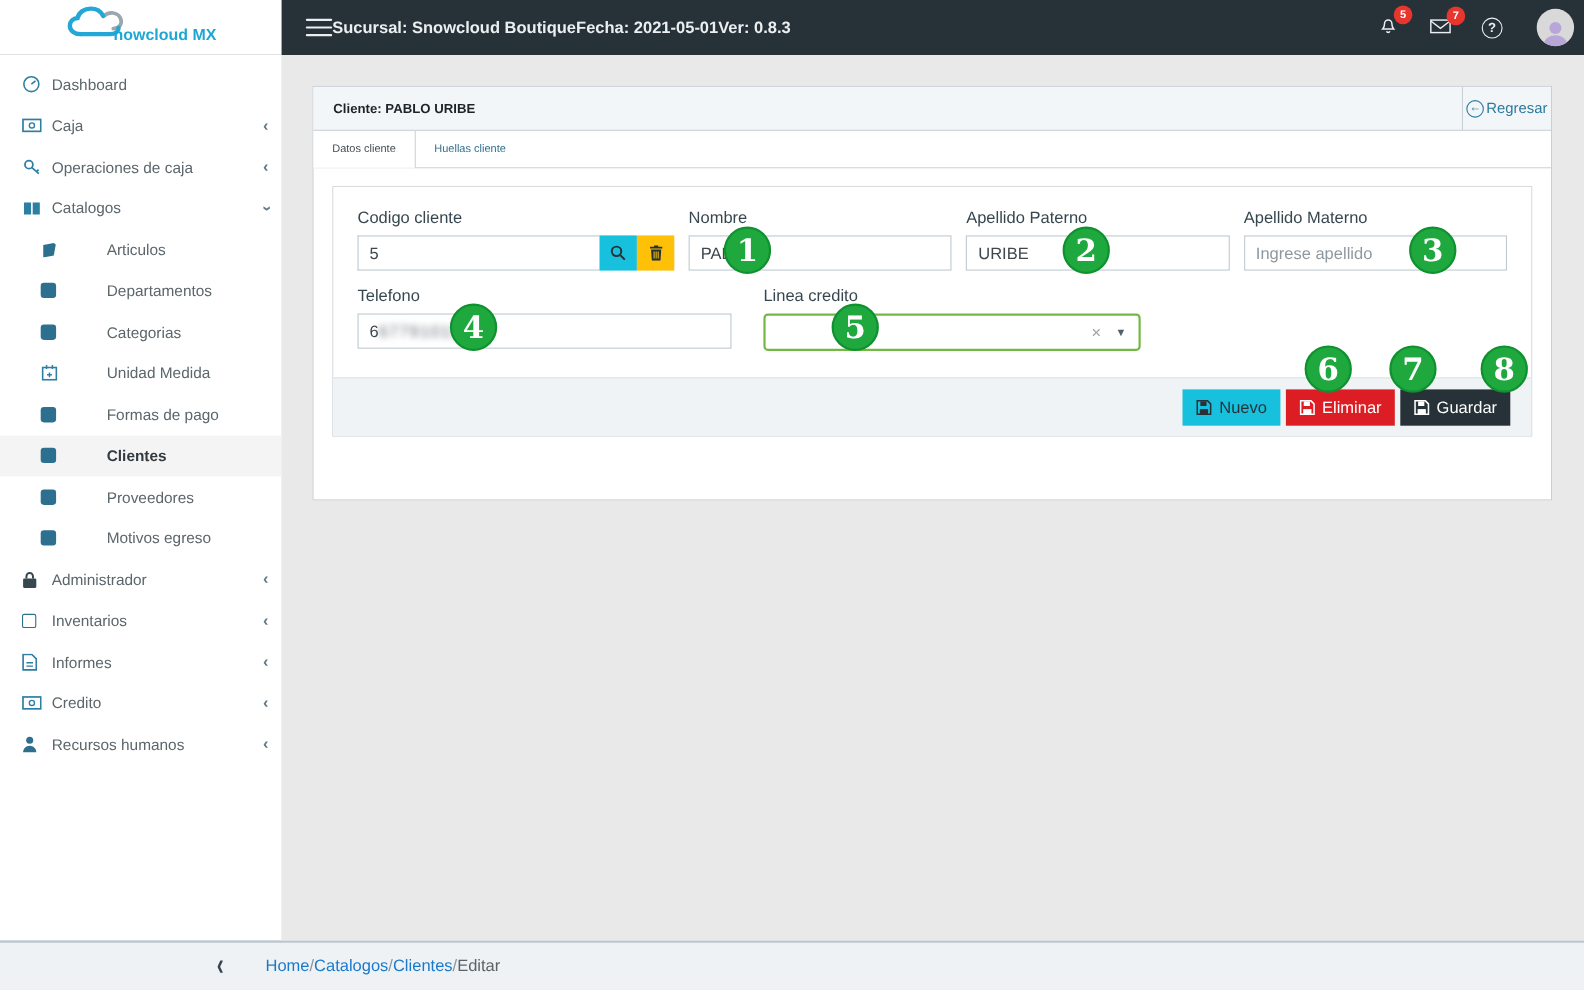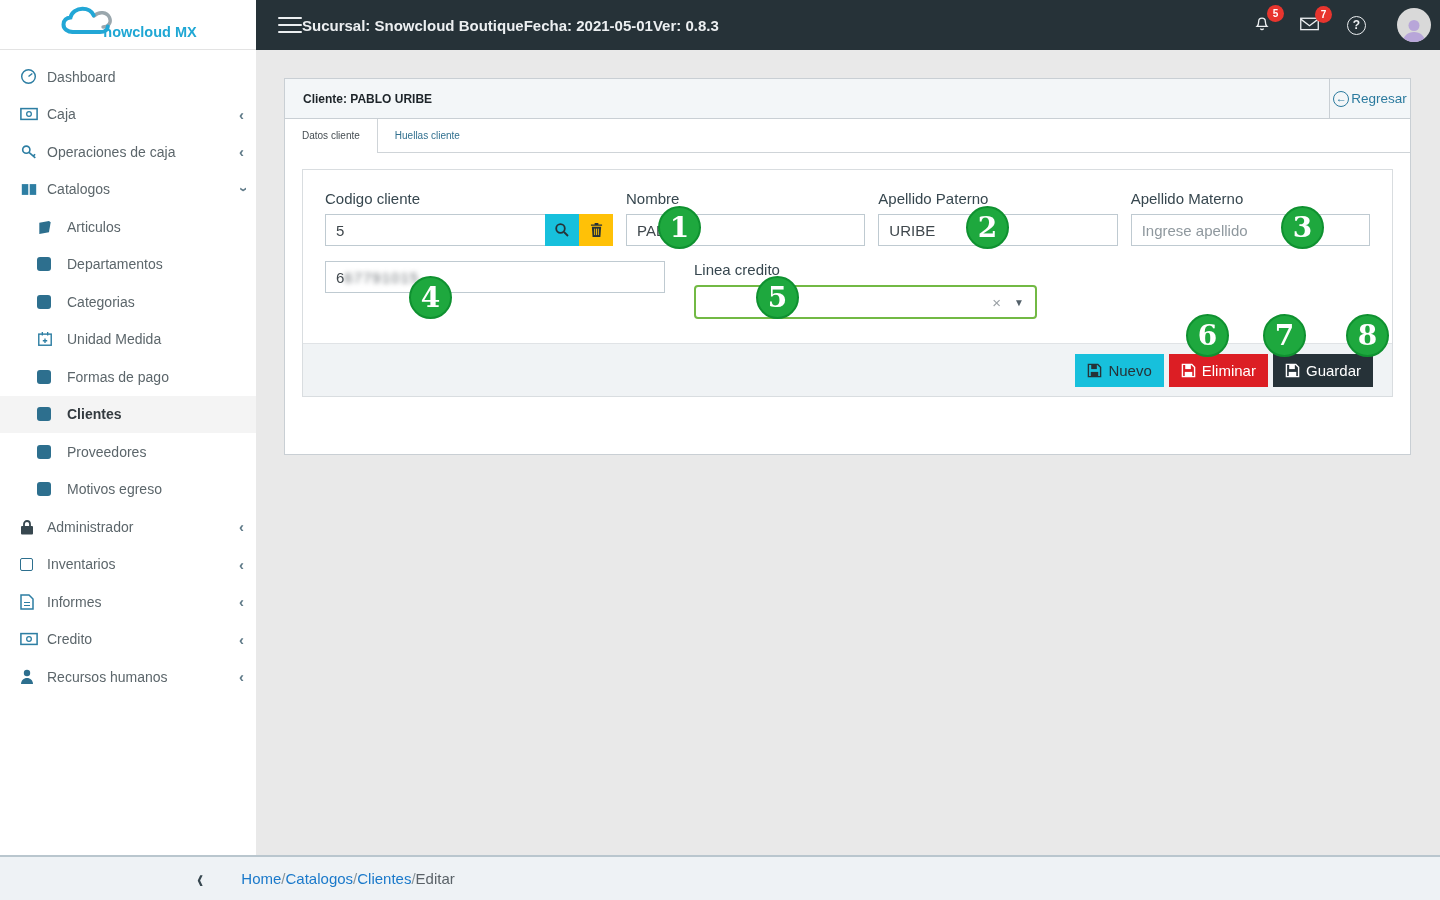--- a/index.html
+++ b/index.html
@@ -8,21 +8,21 @@
   .app { display:flex; flex-direction:column; width:1440px; height:900px; }
   .body-row { display:flex; flex:1; min-height:0; }
 
   
   .sidebar { width:256px; background:#fff; display:flex; flex-direction:column; flex-shrink:0; }
   .logo-bar { height:50px; border-bottom:1px solid #e3e3e3; display:flex; align-items:center; justify-content:center; }
   .logo-text { color:#1fa7d4; font-weight:bold; font-size:14.5px; margin-left:-14px; margin-top:14px; }
   .nav { flex:1; overflow:hidden; padding-top:8px; }
   .nav-item { height:37.5px; display:flex; align-items:center; padding:0 12px 0 20px; cursor:pointer; color:#5c666b; font-size:14px; }
   .nav-item .icon-slot { width:27px; display:flex; align-items:center; }
-  .nav-item.sub { padding-left:37px; }
+  .nav-item.sub { padding-left:37px;gap:30px; }
   .nav-item.sub .icon-slot { width:30px; }
   .nav-item .label { flex:1; }
   .nav-item.active { background:#f4f4f4; font-weight:bold; color:#333a3f; }
   .chev { color:#5f7a88; font-size:15px; font-weight:bold; line-height:1; }
   .chev.down { transform:rotate(-90deg); display:inline-block; }
   .sq { width:14px; height:14px; background:#2d6f8e; border-radius:3px; }
   .sq-outline { width:13px; height:13px; background:#fff; border:1.7px solid #2d6f8e; border-radius:2px; }
 
   
   .main-col { flex:1; display:flex; flex-direction:column; min-width:0; }
@@ -361,20 +361,21 @@
                   </div>
 
                   <div class="field">
                     <label>Apellido Materno</label>
                     <input type="text" class="control" placeholder="Ingrese apellido" style="">
                   </div>
                 </div>
 
                 <div class="form-row2">
                   <div class="field">
+                    <label>Telefono</label>
                     <div class="control">
                       <span>6</span>
                         <span class="blurred">67791015</span>
                     </div>
                   </div>
 
                   <div class="field">
                     <label>Linea credito</label>
                     <div class="select-box">
                       <span></span>

